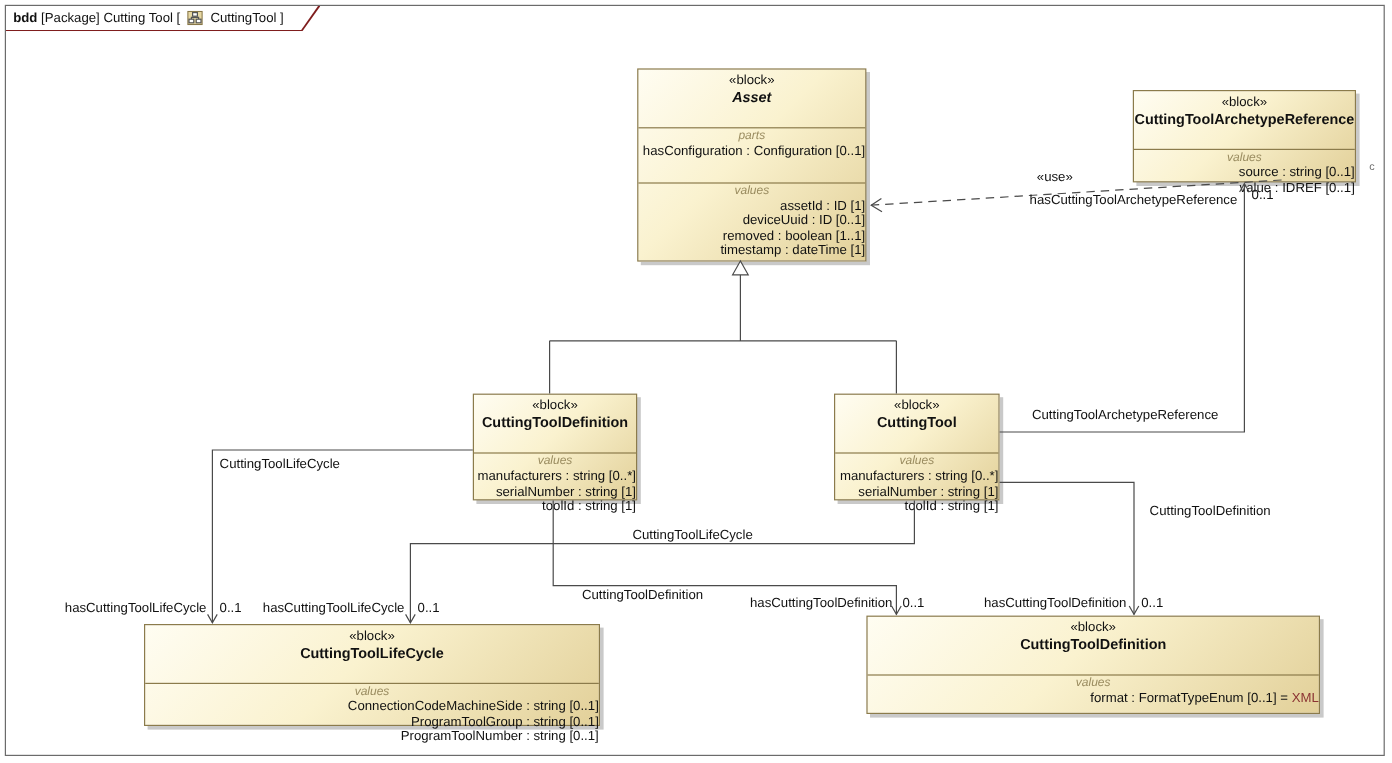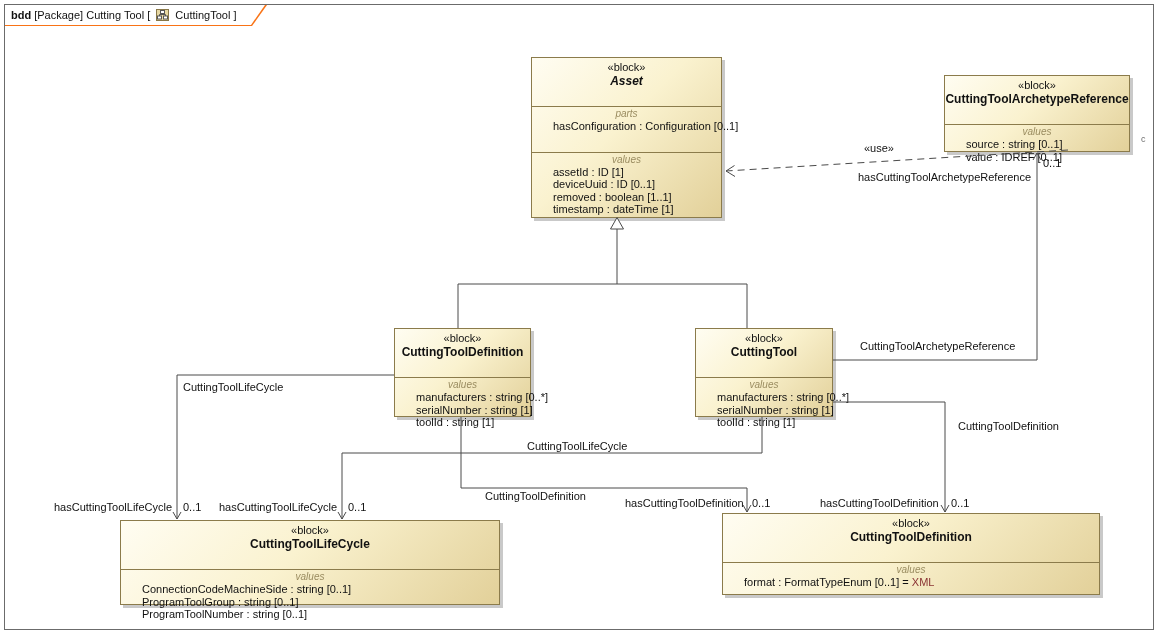--- a/index.html
+++ b/index.html
@@ -1,39 +1,39 @@
 <!DOCTYPE html>
 <html><head>
 <meta charset="utf-8">
 <style>
   html,body{margin:0;padding:0;background:#fff;}
   #canvas{position:relative;width:1160px;height:636px;background:#ffffff;
           font-family:"Liberation Sans", sans-serif;overflow:hidden;}
   #frame{position:absolute;left:4px;top:4px;width:1150px;height:626px;
          border:1px solid #6b6b6b;box-sizing:border-box;}
   
-  .tab-outer{position:absolute;left:5px;top:5px;width:262px;height:21px;background:#f97316;
+  .tab-outer{position:absolute;left:5px;top:5px;width:262px;height:21px;background:#7f1d1d;
              clip-path:polygon(0 0,100% 0,calc(100% - 15px) 100%,0 100%);text-decoration:underline;}
   .tab-inner{position:absolute;left:0;top:0;width:260px;height:20px;background:#ffffff;
              clip-path:polygon(0 0,100% 0,calc(100% - 14px) 100%,0 100%);
              display:flex;align-items:center;white-space:pre;
              font-size:11px;color:#111;padding-left:6px;box-sizing:border-box;}
   .tab-kw{font-weight:bold;}
   .dicon{margin:0 3px;flex:0 0 auto;}
   
   .block{position:absolute;box-sizing:border-box;
          background:linear-gradient(135deg,#fffdf2 0%,#faf2cf 45%,#e2d099 100%);
          border:1px solid #8b7b4b;box-shadow:3px 3px 0 #c9c9c9;}
   .bhead{text-align:center;padding-top:3px;}
   .stereo{font-size:11px;line-height:13px;color:#111;}
   .bname{font-size:12px;font-weight:bold;line-height:15px;color:#111;}
   .abstract{font-style:italic;}
   .comp{border-top:1px solid #8b7b4b;padding-bottom:2px;margin-top:17px;}
   .clabel{text-align:center;font-size:10px;font-style:italic;color:#9a8c60;line-height:12px;margin-top:1px;}
-  .row{font-size:11px;line-height:12.5px;color:#111;padding:0 21px;white-space:nowrap;}
+  .row{font-size:11px;line-height:12.5px;color:#111;padding:0 0;white-space:nowrap;text-align:right;}
   .defval{color:#8b3333;}
   
   .elabel{position:absolute;font-size:11px;line-height:12px;color:#111;white-space:nowrap;}
   .cmark{position:absolute;font-size:9px;color:#6e6e6e;}
   svg.edges{position:absolute;left:0;top:0;pointer-events:none;}
 </style>
 </head>
 <body>
 
 <div id="canvas">
@@ -165,21 +165,21 @@
       </g>
 
       <g>
         <path d="M1068,150 L726,171" stroke-dasharray="7 5"></path>
         <path d="M734.5,165.5 L726,171 L735,176.5"></path>
       </g>
     </g>
   </svg>
 
   <div class="elabel" style="left:864px;top:142px">«use»</div>
-  <div class="elabel" style="left:858px;top:171px">hasCuttingToolArchetypeReference</div>
+  <div class="elabel" style="left:858px;top:161px">hasCuttingToolArchetypeReference</div>
   <div class="elabel" style="left:1043px;top:157px">0..1</div>
   <div class="elabel" style="left:860px;top:340px">CuttingToolArchetypeReference</div>
 
   <div class="elabel" style="left:183px;top:381px">CuttingToolLifeCycle</div>
   <div class="elabel" style="left:54px;top:501px">hasCuttingToolLifeCycle</div>
   <div class="elabel" style="left:183px;top:501px">0..1</div>
 
   <div class="elabel" style="left:527px;top:440px">CuttingToolLifeCycle</div>
   <div class="elabel" style="left:219px;top:501px">hasCuttingToolLifeCycle</div>
   <div class="elabel" style="left:348px;top:501px">0..1</div>

